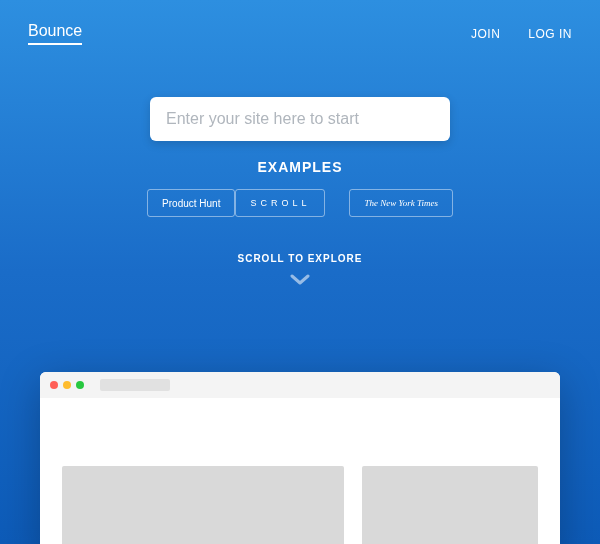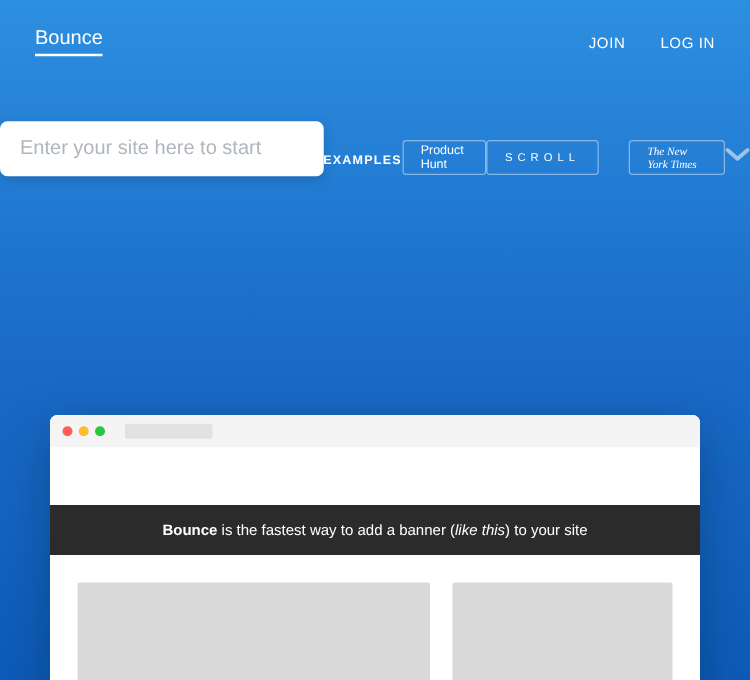--- a/index.html
+++ b/index.html
@@ -27,39 +27,39 @@
   .nav { display: flex; gap: 28px; }
   .nav-item {
     color: #fff;
     font-size: 12px;
     font-weight: 400;
     letter-spacing: 0.5px;
     cursor: pointer;
   }
   .hero {
     display: flex;
-    flex-direction: row;
+    flex-direction: column;
     align-items: center;
     margin-top: 52px;
   }
   .url-input {
     width: 300px;
     height: 44px;
     border-radius: 6px;
     border: none;
     padding: 0 16px;
     font-size: 16px;
     color: #333;
     outline: none;
     box-shadow: 0 3px 10px rgba(0,0,0,0.15);
   }
   .url-input::placeholder { color: #b0b6bd; }
   .examples-label {
     color: #fff;
-    font-size: 10px;
+    font-size: 14px;
     font-weight: 700;
     letter-spacing: 1px;
     margin-top: 18px;
   }
   .examples-row {
     display: flex;
     margin-top: 14px;
   }
   .example-card {
     border: 1px solid rgba(255,255,255,0.45);
@@ -143,37 +143,35 @@
 </div>
 
 <div class="hero">
   <input class="url-input" type="text" placeholder="Enter your site here to start" style="">
   <div class="examples-label">EXAMPLES</div>
   <div class="examples-row">
     <div class="example-card">Product Hunt</div>
     <div class="example-card tesla">SCROLL</div>
     <div class="example-card nyt">The New York Times</div>
   </div>
+  <div class="scroll-label">SCROLL TO EXPLORE</div>
   <div class="chevron">
     <svg width="20" height="12" viewBox="0 0 20 12">
         <path d="M2 2 L10 9 L18 2" stroke="currentColor" stroke-width="3" fill="none" stroke-linecap="round" stroke-linejoin="round"></path>
       </svg>
   </div>
 </div>
 
 <div class="browser-mock">
   <div class="browser-bar">
     <div class="traffic">
       <div class="dot red"></div>
       <div class="dot yellow"></div>
       <div class="dot green"></div>
     </div>
     <div class="fake-url"></div>
   </div>
   <div class="browser-top-strip"></div>
-  <div class="banner">
-    <b>Bounce</b><span> is the fastest way to add a banner (</span><i>like this</i><span>) to your site</span>
-  </div>
   <div class="browser-body">
     <div class="block-lg"></div>
     <div class="block-sm"></div>
   </div>
 </div>
 
 </body></html>

